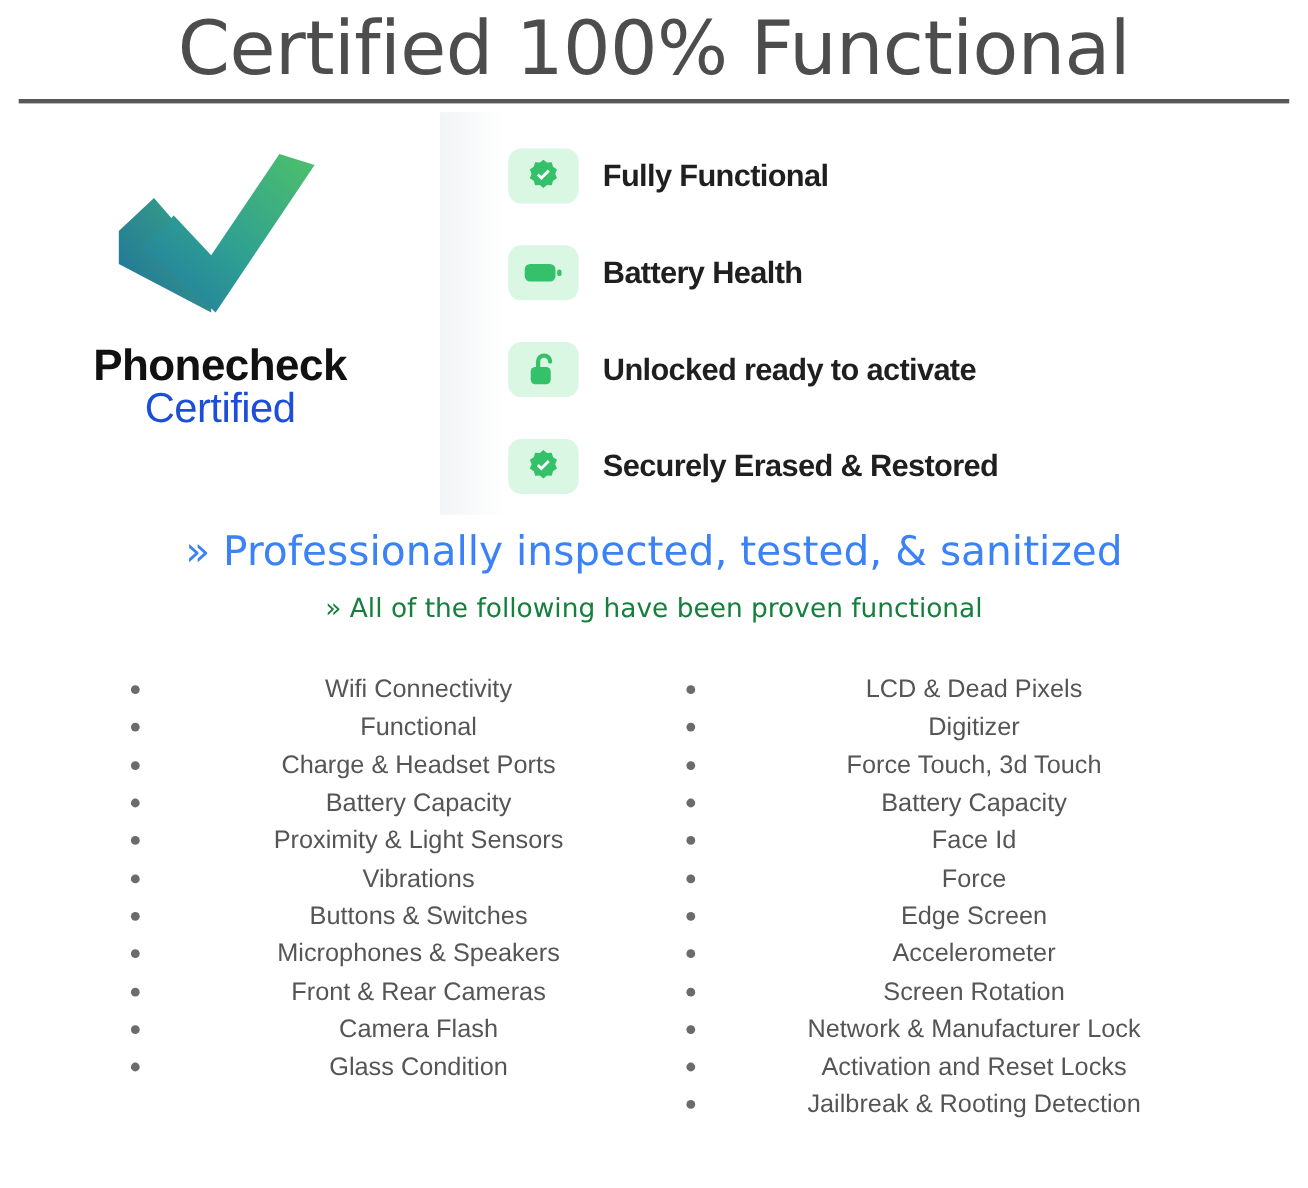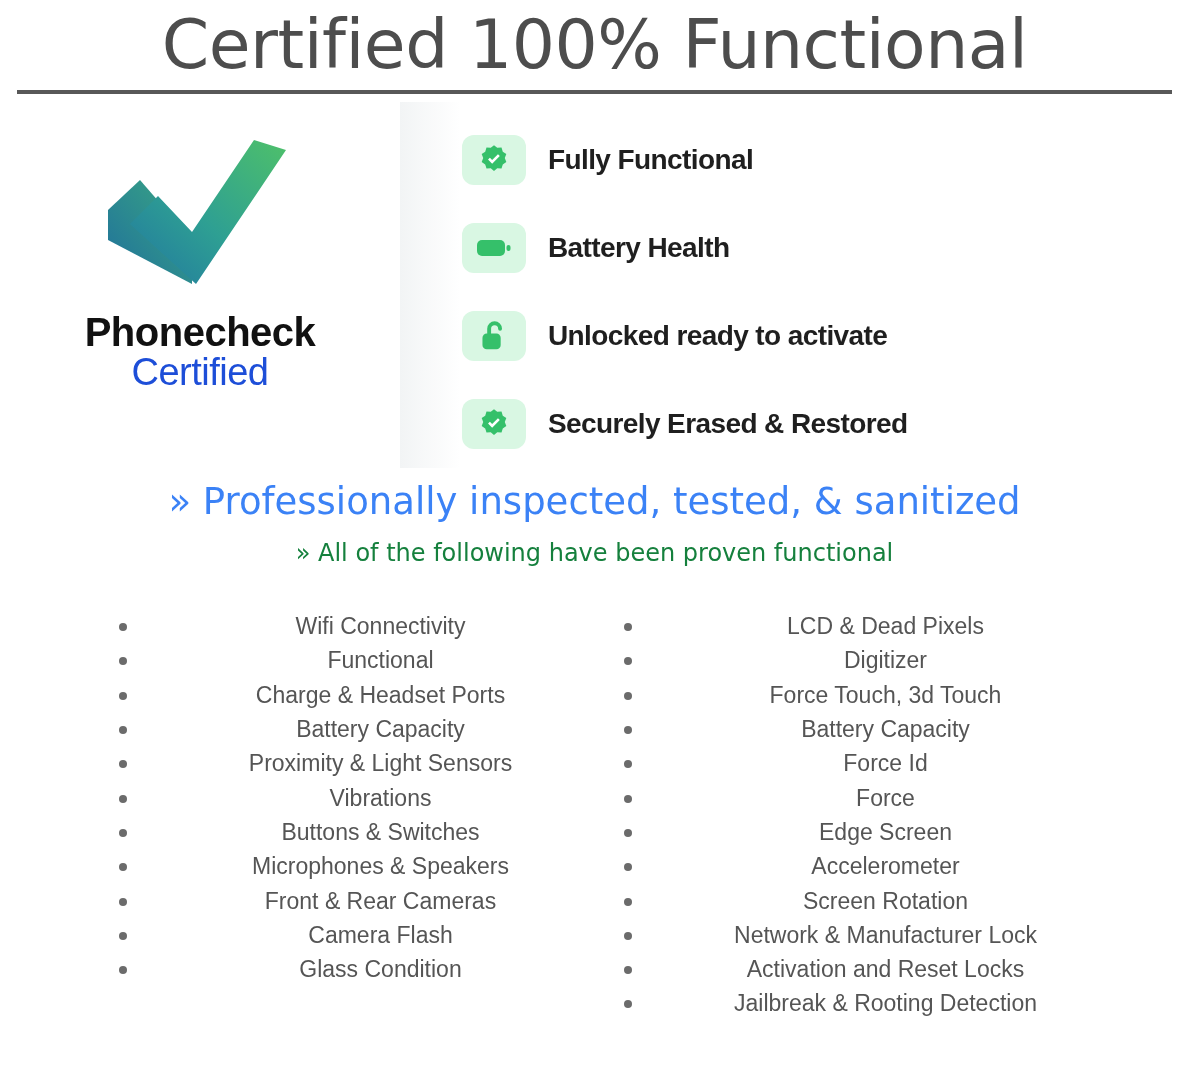--- a/index.html
+++ b/index.html
@@ -251,21 +251,21 @@
         <li>Camera Flash</li>
         <li>Glass Condition</li>
       </ul>
     </div>
     <div class="list-col">
       <ul>
         <li>LCD &amp; Dead Pixels</li>
         <li>Digitizer</li>
         <li>Force Touch, 3d Touch</li>
         <li>Battery Capacity</li>
-        <li>Force Id</li>
+        <li>Face Id</li>
         <li>Force</li>
         <li>Edge Screen</li>
         <li>Accelerometer</li>
         <li>Screen Rotation</li>
         <li>Network &amp; Manufacturer Lock</li>
         <li>Activation and Reset Locks</li>
         <li>Jailbreak &amp; Rooting Detection</li>
       </ul>
     </div>
   </div>

